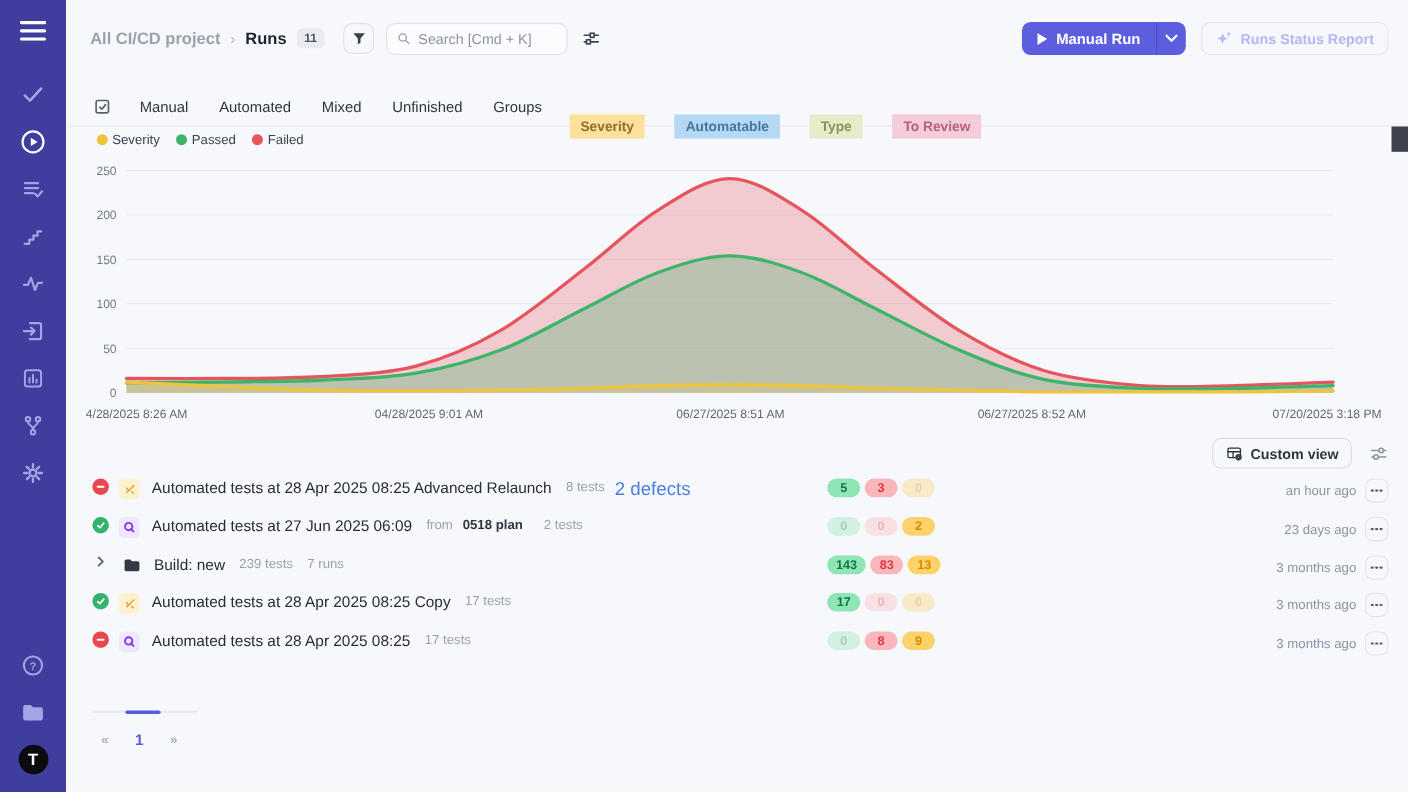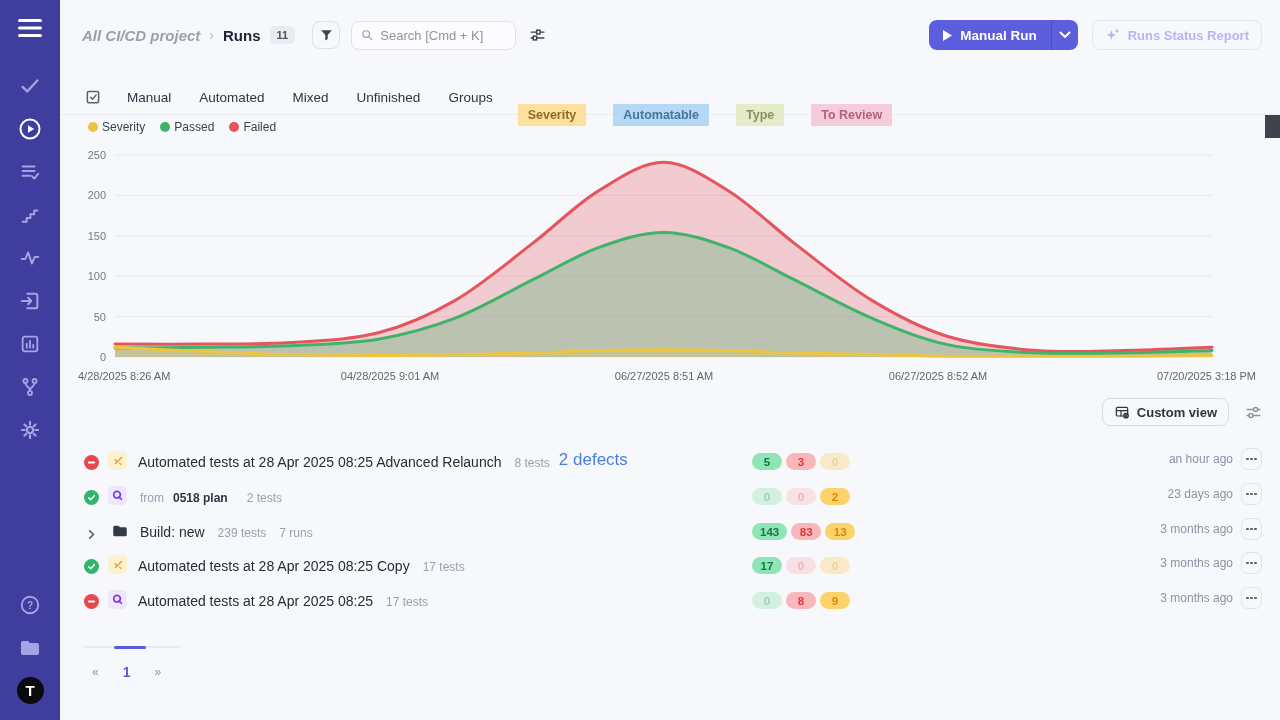--- a/index.html
+++ b/index.html
@@ -8,21 +8,21 @@
 
   
   .sidebar { position:absolute; left:0; top:0; width:60px; height:720px; background:#3f3d9e; display:flex; flex-direction:column; align-items:center; }
   .sb-btn { width:60px; height:43px; display:flex; align-items:center; justify-content:center; cursor:pointer; }
   .sb-btn.hamburger { height:56px; margin-bottom:8px; }
   .sb-spacer { flex:1; }
   .logo-circle { width:27px; height:27px; border-radius:50%; background:#0b0b0f; color:#fff; font-weight:bold; font-size:15px; display:flex; align-items:center; justify-content:center; }
 
   
   .header { position:absolute; left:82px; top:17px; right:18px; height:36px; display:flex; align-items:center; }
-  .crumb-project { font-size:15px; font-weight:bold; color:#9aa1ad;font-style:italic; }
+  .crumb-project { font-size:15px; font-weight:bold; color:#9aa1ad; }
   .crumb-sep { font-size:14px; color:#b4bac4; margin:0 9px; }
   .crumb-page { font-size:15px; font-weight:bold; color:#1d2330; }
   .count-pill { background:#e9ebf0; color:#4b5464; font-size:11px; font-weight:bold; border-radius:5px; padding:3px 7px; margin-left:9px; }
   .icon-btn { width:28px; height:28px; border:1px solid #dfe2e8; border-radius:8px; background:transparent; display:flex; align-items:center; justify-content:center; cursor:pointer; }
   .funnel-btn { margin-left:17px; }
   .search-box { margin-left:11px; width:165px; height:29px; border:1px solid #dfe2e8; border-radius:8px; background:#fcfcfe; display:flex; align-items:center; padding:0 9px; gap:7px; }
   .search-box input { border:none; outline:none; background:transparent; font-size:13px; color:#3b414e; width:100%; font-family:"Liberation Sans", sans-serif; }
   .search-box input::placeholder { color:#8c94a3; }
   .tune-trigger { margin-left:13px; display:flex; align-items:center; cursor:pointer; }
   .annotation { display:flex; align-items:center; margin-left:6px; gap:8px; }
@@ -45,21 +45,21 @@
   .legend-item { display:flex; align-items:center; gap:4px; font-size:12px; color:#3a4150; }
   .legend-dot { width:10px; height:10px; border-radius:50%; }
   #chart-svg { position:absolute; left:60px; top:130px; width:1220px; height:260px; }
   .scroll-thumb { position:absolute; right:0; top:115px; width:15px; height:23px; background:#3e434e; }
 
   
   .view-row { position:absolute; top:398px; right:18px; display:flex; align-items:center; gap:16px; }
   .custom-view-btn { height:28px; border:1px solid #d9dce3; border-radius:8px; background:transparent; display:flex; align-items:center; gap:7px; padding:0 11px; font-size:13px; font-weight:600; color:#2e3440; cursor:pointer; font-family:"Liberation Sans",sans-serif; }
 
   
-  .run-row { position:absolute; left:84px; right:18px; height:35px; display:flex; align-items:flex-end; gap:9px; }
+  .run-row { position:absolute; left:84px; right:18px; height:35px; display:flex; align-items:flex-start; gap:9px; }
   .st-icon { width:15px; height:15px; border-radius:50%; display:flex; align-items:center; justify-content:center; flex:none; }
   .st-icon.passed { background:#34b36f; }
   .st-icon.failed { background:#e8474e; }
   .app-icon { width:19px; height:19px; border-radius:5px; display:flex; align-items:center; justify-content:center; flex:none; }
   .app-icon.sparkle { background:#fdf2cf; }
   .app-icon.qase { background:#efe7fd; }
   .run-title { font-size:14px; color:#262c38; white-space:nowrap; margin-left:2px; cursor:pointer; }
   .run-meta { font-size:12px; color:#99a1ae; margin-left:4px; white-space:nowrap; }
   .run-meta.bold { color:#2e3440; font-weight:bold; margin-left:0; }
   .run-link { font-size:17px; color:#4a7fdd; margin-left:0; cursor:pointer; text-decoration:none; }
@@ -337,20 +337,21 @@
       <svg width="9" height="9" viewBox="0 0 12 12">
         <path d="M2.5 6.5l2.5 2.5L9.8 3.5" fill="none" stroke="#fff" stroke-width="2" stroke-linecap="round" stroke-linejoin="round"></path>
       </svg>
     </span>
   <span class="app-icon qase">
       <svg width="13" height="13" viewBox="0 0 16 16">
         <circle cx="7.4" cy="7" r="4.1" fill="none" stroke="#7a3bec" stroke-width="2.1"></circle>
         <path d="M9.8 9.6l3 3" stroke="#7a3bec" stroke-width="2.1" stroke-linecap="round"></path>
       </svg>
     </span>
+  <span class="run-title">Automated tests at 27 Jun 2025 06:09</span>
   <span class="run-meta">from</span>
   <span class="run-meta bold">0518 plan</span>
   <span class="run-meta" style="margin-left:10px">2 tests</span>
   <div class="badges">
     <span class="badge green faded">0</span>
     <span class="badge red faded">0</span>
     <span class="badge yellow">2</span>
   </div>
   <div class="row-right">
     <span class="run-time">23 days ago</span>

